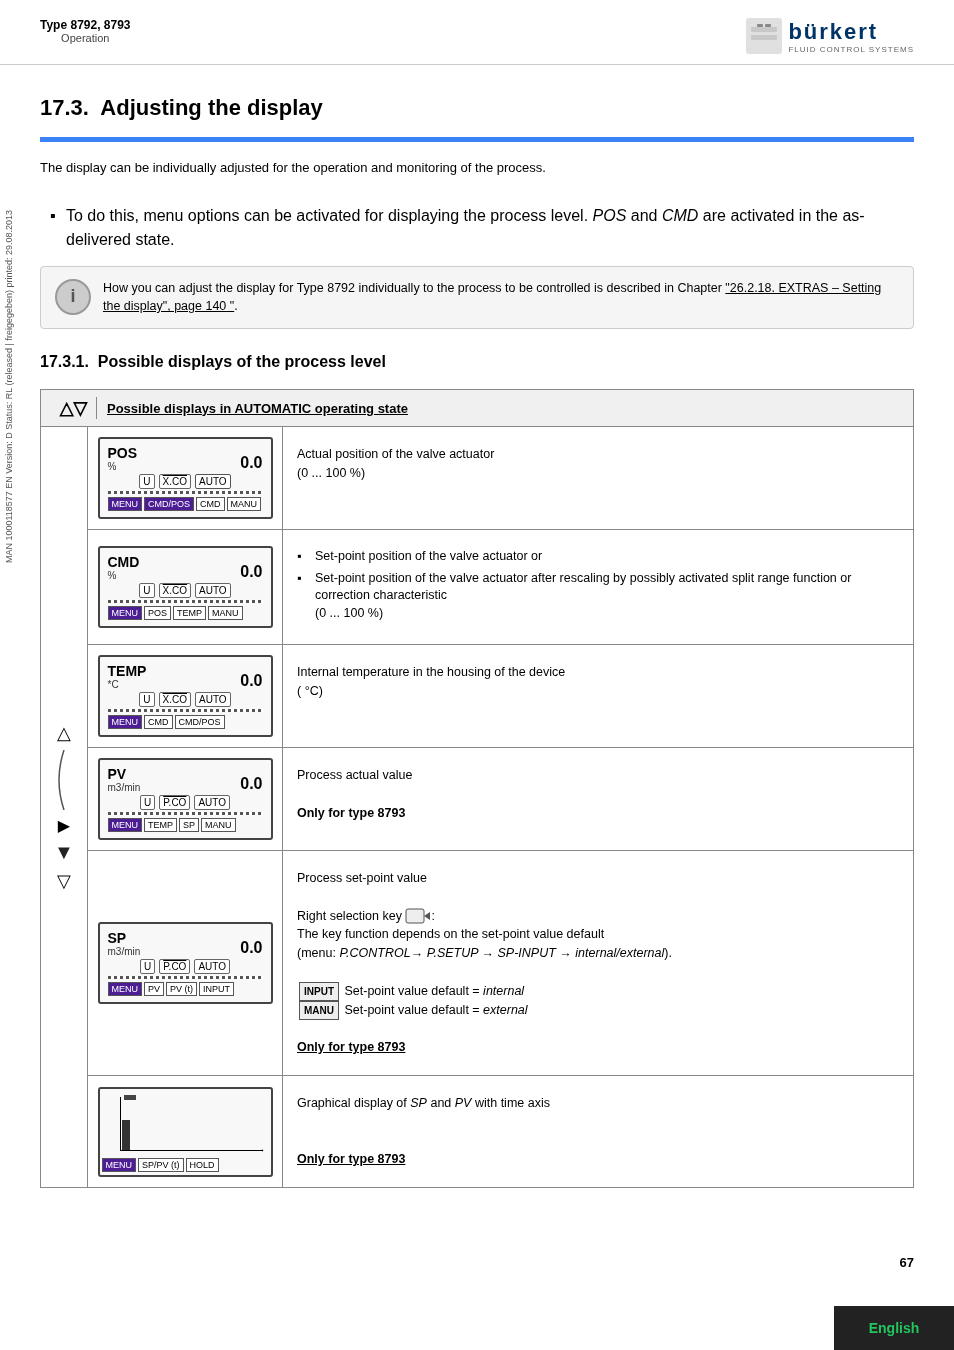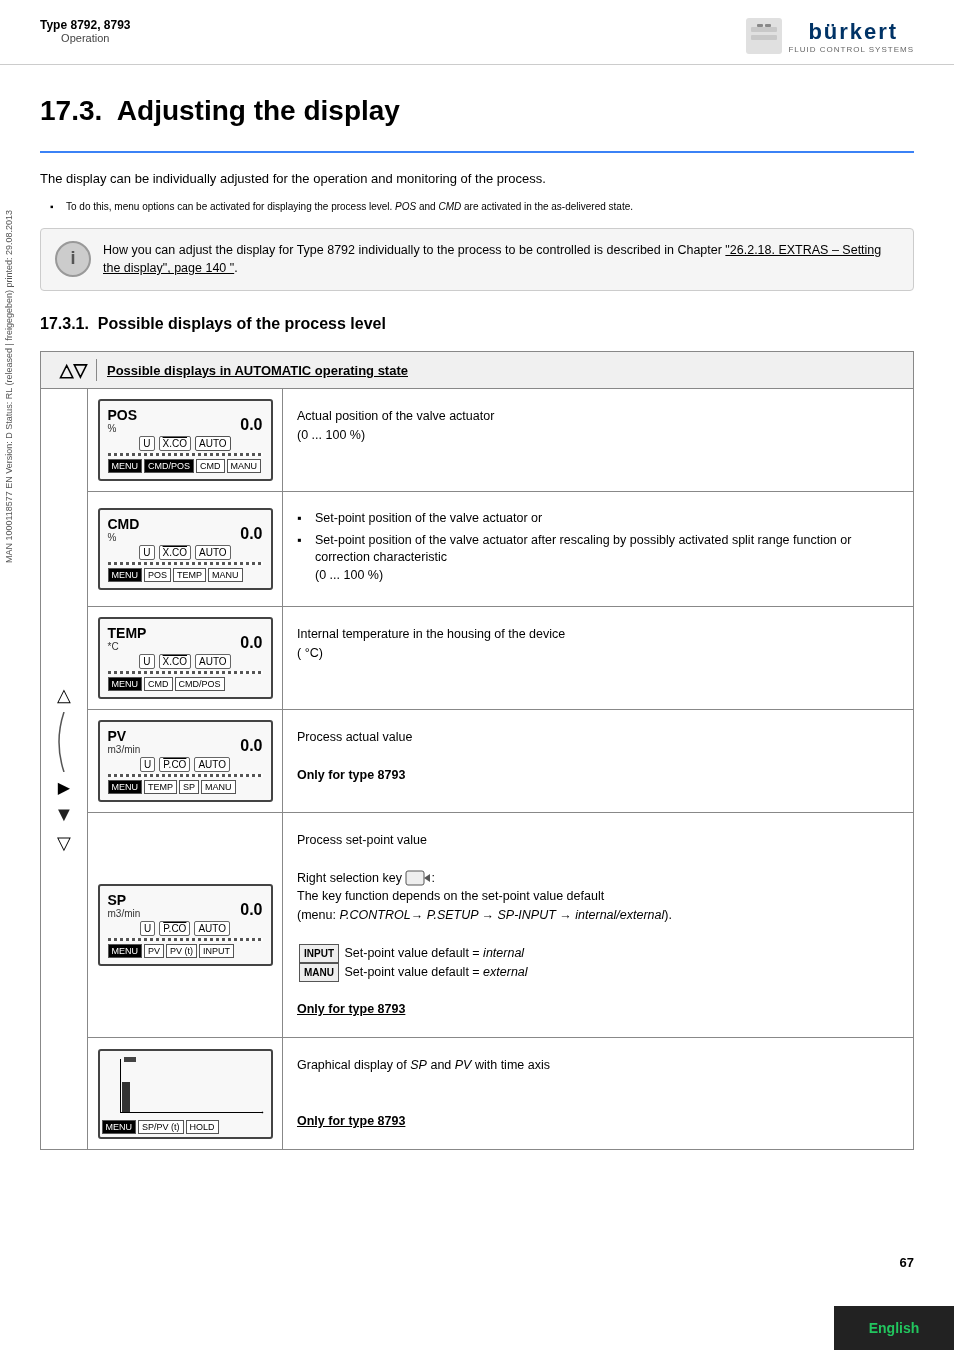--- a/index.html
+++ b/index.html
@@ -57,59 +57,58 @@
     }
     .logo-text-block {
       display: flex;
       flex-direction: column;
     }
     .logo-burkert {
       font-size: 22px;
       font-weight: bold;
       letter-spacing: 2px;
       color: #003366;
-      margin-left: 20px;
     }
     .logo-subtitle-small {
       font-size: 8px;
       letter-spacing: 1px;
       color: #666;
     }
 
     
     .main-content {
       padding: 30px 40px 20px 40px;
     }
 
     
     .section-heading {
-      font-size: 28px;
+      font-size: 22px;
       font-weight: bold;
       margin-bottom: 16px;
-      border-bottom: 2px solid #3b82f6;
-      padding-bottom: 24px;
+      border-bottom: 5px solid #3b82f6;
+      padding-bottom: 16px;
     }
 
     
     .body-text {
       font-size: 13px;
       line-height: 1.5;
-      margin-bottom: 10px;
+      margin-bottom: 26px;
     }
 
     
     .bullet-list {
       margin: 8px 0 8px 10px;
       list-style: none;
     }
     .bullet-list li {
       position: relative;
       padding-left: 16px;
       margin-bottom: 8px;
-      font-size: 10px;
+      font-size: 16px;
       line-height: 1.5;
     }
     .bullet-list li::before {
       content: "▪";
       position: absolute;
       left: 0;
       top: 0;
     }
 
     
@@ -207,21 +206,21 @@
       font-size: 9px;
       margin-top: 3px;
     }
     .device-menu-item {
       border: 1px solid #555;
       padding: 1px 3px;
       background: #fff;
       font-size: 9px;
     }
     .device-menu-item.active {
-      background: #000000;
+      background: #4c1d95;
       color: #fff;
     }
 
     
     .desc-bullet {
       display: flex;
       gap: 6px;
       margin-bottom: 4px;
       font-size: 12.5px;
       line-height: 1.4;

